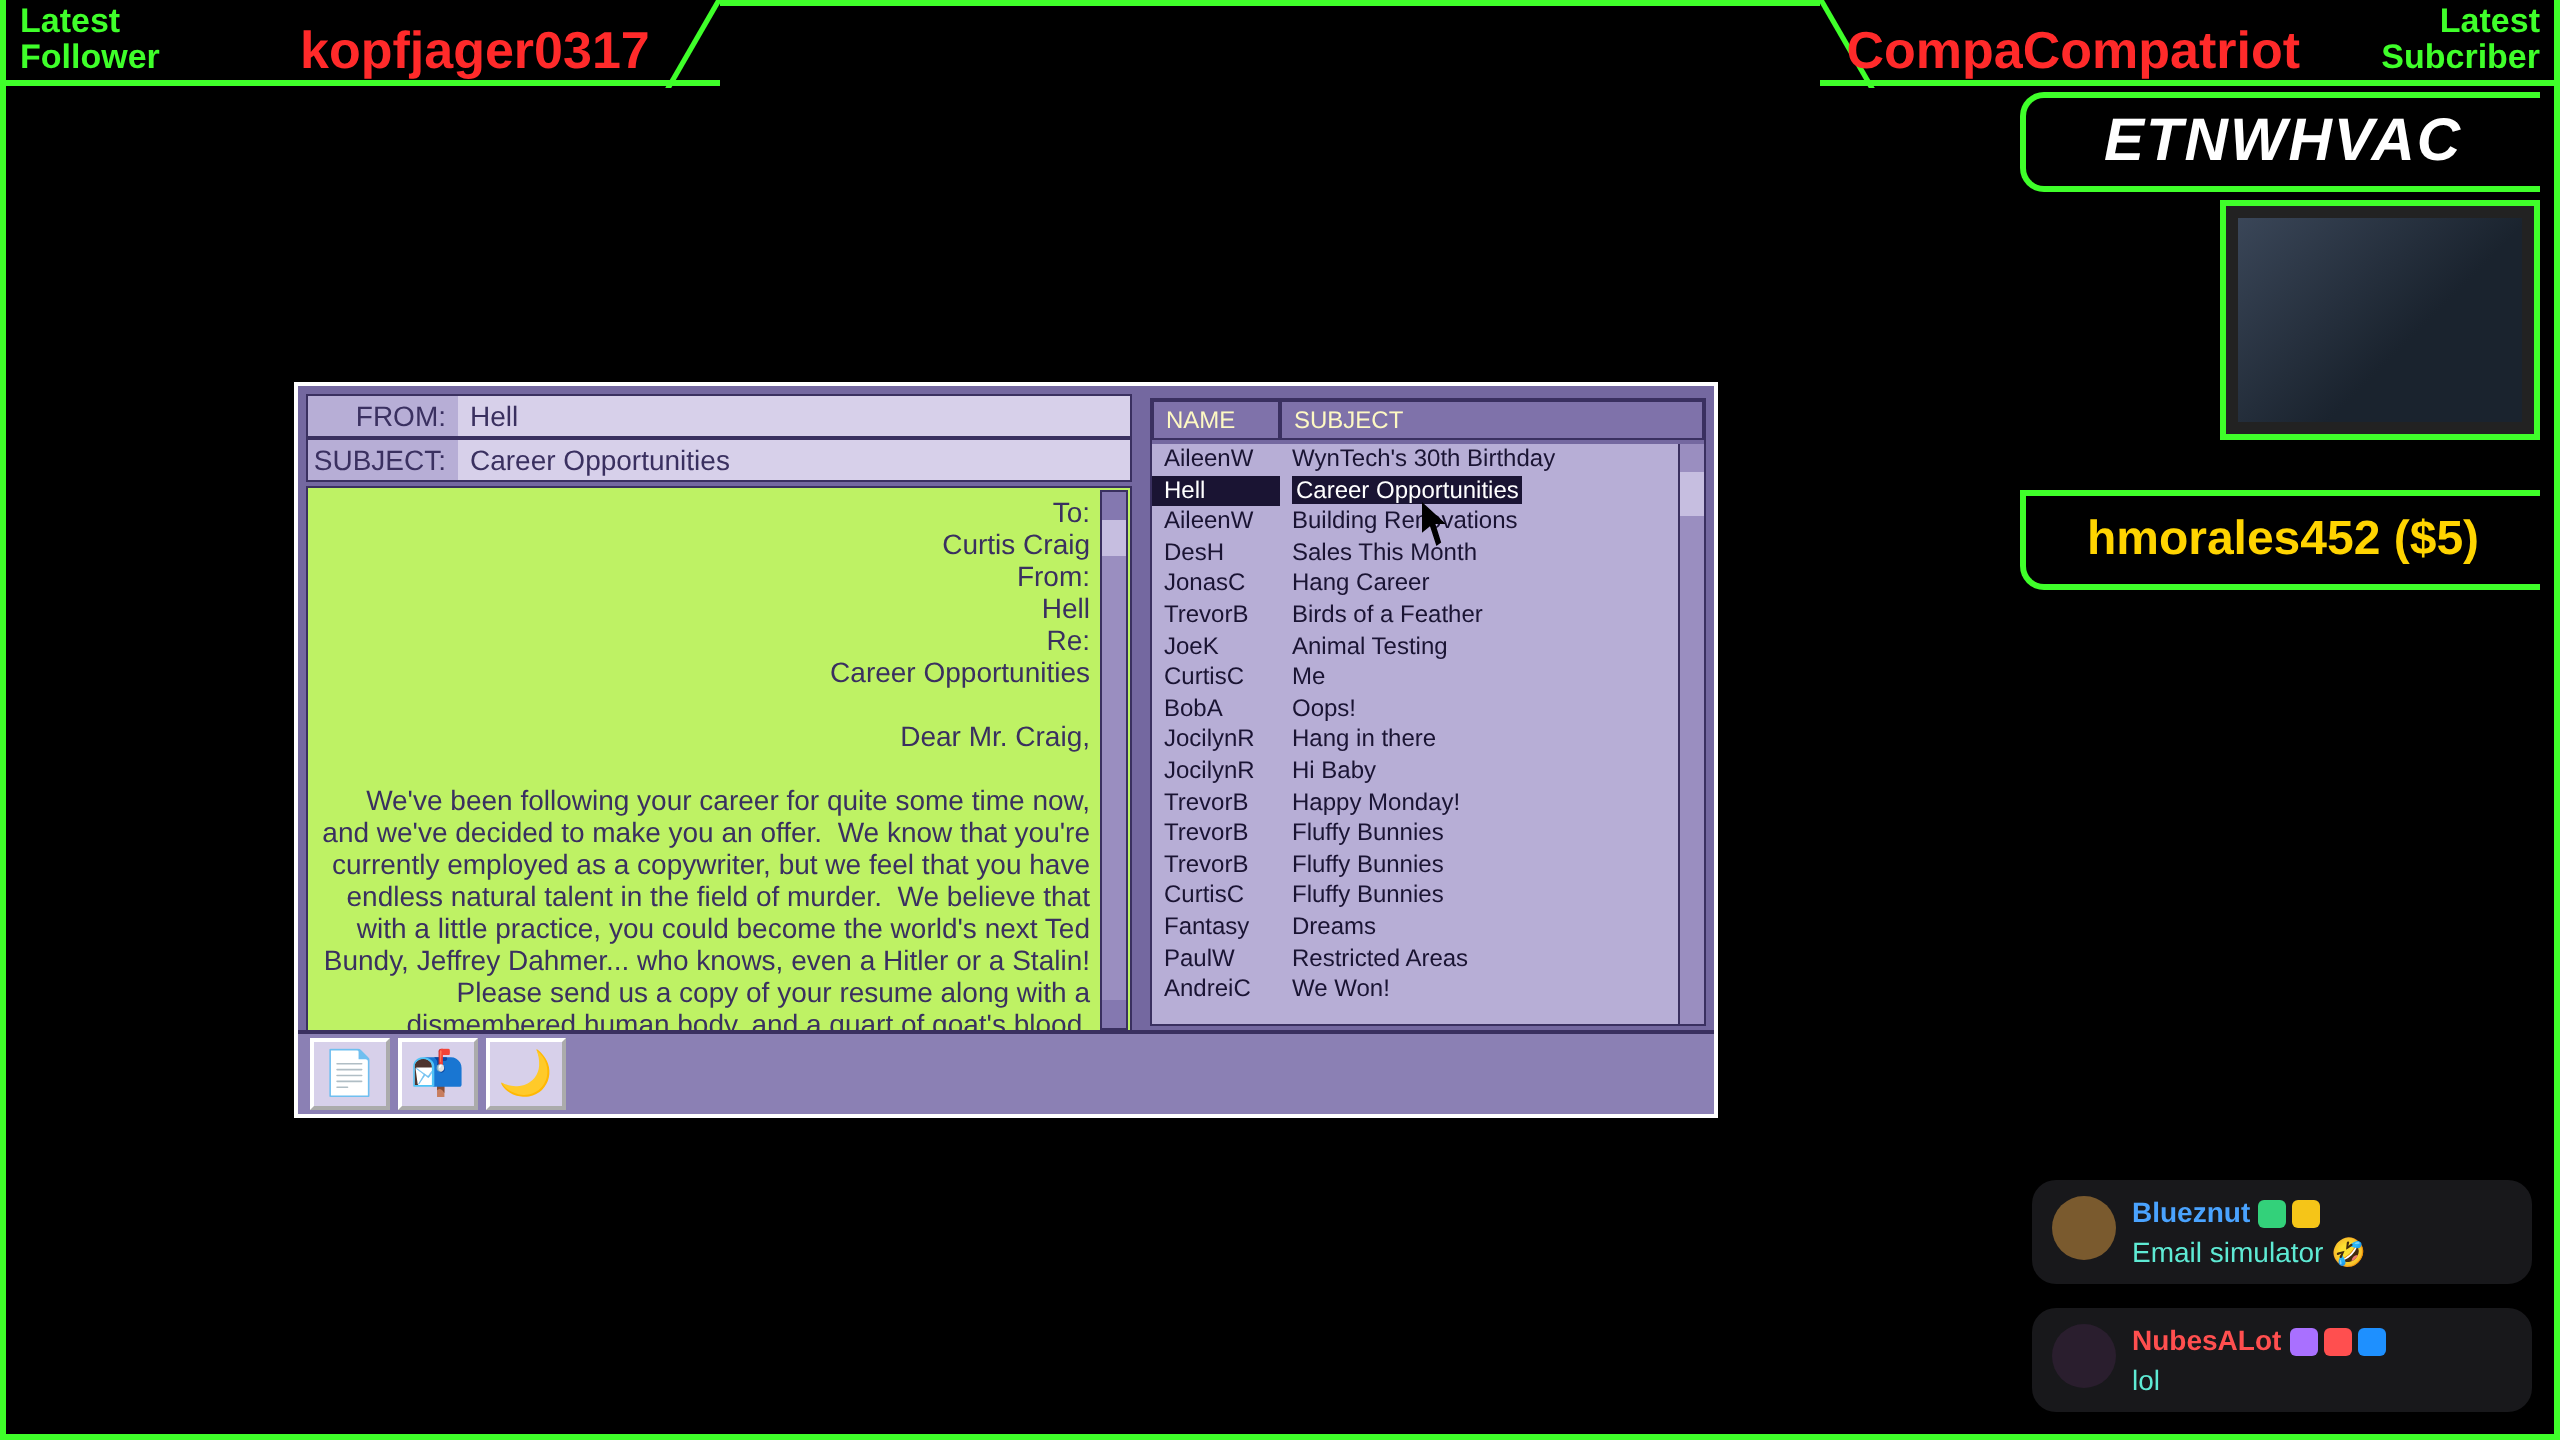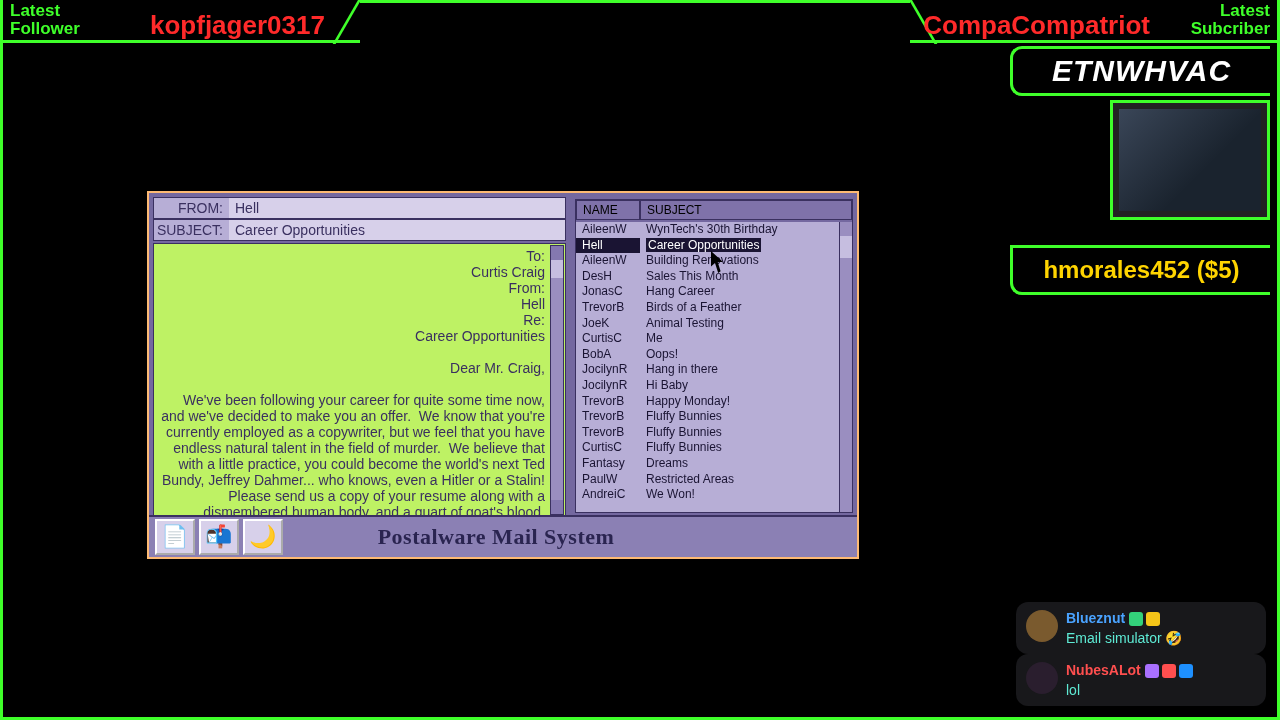--- a/index.html
+++ b/index.html
@@ -25,58 +25,58 @@
   
   .logo-box { position:absolute; right:10px; top:46px; width:260px; height:50px; border:3px solid #3fff2a; border-radius:12px 0 0 12px; background:#000; display:flex; align-items:center; justify-content:center; border-right:none;}
   .logo-text { color:#fff; font:italic bold 30px Arial; letter-spacing:1px;}
   .cam-box { position:absolute; right:10px; top:100px; width:160px; height:120px; border:3px solid #3fff2a; background:#222; overflow:hidden;}
   .cam-box::after{content:""; position:absolute; inset:6px; background:linear-gradient(135deg,#3a4658 0%,#1a232e 60%);}
   .donate-box { position:absolute; right:10px; top:222px; width:260px; height:50px; border:3px solid #3fff2a; border-radius:0 0 0 12px; background:#000; display:flex; align-items:center; justify-content:center; border-right:none;margin-top:23px;}
   .donate-text { color:#ffd400; font:bold 24px Arial;}
 
   
   .game { position:absolute; left:12px; top:46px; width:970px; height:665px; background:#000; }
-  .mail-window { position:absolute; left:135px; top:145px; width:712px; height:368px; background:#7468a0; border:2px solid #fdba74; }
+  .mail-window { position:absolute; left:135px; top:145px; width:712px; height:368px; background:#7468a0; border:2px solid #ffffff; }
 
   
   .msg-pane { position:absolute; left:4px; top:4px; width:413px; height:320px; }
   .hdr-row { height:22px; display:flex; border:1px solid #3a3060;}
   .hdr-label { width:75px; background:#b7aed6; color:#3a3060; font:14px Arial; display:flex; align-items:center; justify-content:flex-end; padding-right:6px;}
   .hdr-value { flex:1; background:#d7d0ea; color:#3a3060; font:14px Arial; display:flex; align-items:center; padding-left:6px;}
   .msg-body { position:absolute; left:0; top:46px; right:0; bottom:0; background:#bef264; border:1px solid #3a3060; padding:4px 20px 4px 6px; color:#3a3060; font:14px Arial; overflow:hidden; white-space:pre-wrap;text-align:right;}
   .msg-scroll { position:absolute; right:2px; top:48px; width:14px; bottom:2px; background:#9a8ec0; border:1px solid #3a3060;}
   .msg-scroll::before, .msg-scroll::after{content:""; position:absolute; left:0; width:100%; height:14px; background:#8478b0;}
   .msg-scroll::before{top:0;} .msg-scroll::after{bottom:0;}
   .msg-scroll .thumb{position:absolute; left:0; top:14px; width:100%; height:18px; background:#c6bee0;}
 
   
   .inbox { position:absolute; left:426px; top:6px; right:4px; bottom:44px; border:1px solid #3a3060;}
   .inbox-head { height:20px; display:flex;}
-  .inbox-head > div { background:#7f72aa; color:#000000; font:12px Arial; display:flex; align-items:center; padding-left:6px; border:1px solid #3a3060;}
+  .inbox-head > div { background:#7f72aa; color:#fef9c3; font:12px Arial; display:flex; align-items:center; padding-left:6px; border:1px solid #3a3060;}
   .col-name { width:64px;}
   .col-subj { flex:1;}
   .inbox-body { position:absolute; left:0; top:22px; right:0; bottom:0; background:#b7aed6;}
   .inbox-body .row { display:flex; height:15.6px; font:12px Arial; color:#1a1433; cursor:pointer;}
   .inbox-body .row .c-name { width:64px; padding-left:6px; overflow:hidden; white-space:nowrap;}
   .inbox-body .row .c-subj { flex:1; padding-left:6px; overflow:hidden; white-space:nowrap;}
   .inbox-body .row.sel .c-name{ background:#1a1433; color:#fff;}
   .inbox-body .row.sel .c-subj span{ background:#1a1433; color:#fff; padding:0 2px;}
   .inbox-scroll { position:absolute; right:0; top:22px; width:13px; bottom:0; background:#9a8ec0; border-left:1px solid #3a3060;}
   .inbox-scroll .thumb{position:absolute; left:0; top:14px; width:100%; height:22px; background:#c6bee0;}
 
   
   .bottom-bar { position:absolute; left:0; bottom:0; right:0; height:42px; background:#8b80b4; border-top:2px solid #3a3060; display:flex; align-items:center;}
   .bottom-bar .btn { width:40px; height:36px; margin:0 2px; background:#d7d0ea; border:2px outset #fff; display:flex; align-items:center; justify-content:center;}
   .bottom-bar .btn:first-child{ margin-left:6px;}
   .bottom-bar .title { flex:1; text-align:center; color:#2a2450; font:bold 22px Georgia,serif; letter-spacing:.5px; padding-right:150px;}
   .icon-doc, .icon-mailbox, .icon-moon { font-size:22px; }
 
   
   .chat { position:absolute; right:14px; bottom:14px; width:250px; }
-  .chat-line { background:#18181b; border-radius:12px; padding:8px 10px; margin-top:0; display:flex; gap:8px; align-items:flex-start;}
+  .chat-line { background:#18181b; border-radius:12px; padding:8px 10px; margin-top:12px; display:flex; gap:8px; align-items:flex-start;}
   .chat-avatar { width:32px; height:32px; border-radius:50%; background:#6a4e2e; flex:none;}
   .chat-body { flex:1; }
   .chat-user { font:bold 14px Arial;}
   .chat-badges { display:inline-flex; gap:3px; margin-left:4px; vertical-align:middle;}
   .chat-badge { width:14px; height:14px; border-radius:3px; display:inline-block;}
   .chat-msg { color:#5eead4; font:14px Arial; margin-top:2px;}
 
   
   .cursor { position:absolute; width:16px; height:22px; pointer-events:none;
            background:#000; clip-path:polygon(0 0,0 70%,25% 55%,45% 100%,60% 92%,42% 50%,75% 50%);}
@@ -226,21 +226,20 @@
     <div class="bottom-bar">
       <div class="btn">
           <span class="icon-doc">📄</span>
         </div>
       <div class="btn">
           <span class="icon-mailbox">📬</span>
         </div>
       <div class="btn">
           <span class="icon-moon">🌙</span>
         </div>
-      <div class="title">Postalware Mail System</div>
     </div>
 
     <div class="cursor" style="left:562px; top:58px;"></div>
   </div>
 </div>
 
 <div class="chat" id="chat">
     <div class="chat-line">
       <div class="chat-avatar" style="background: rgb(122, 90, 46);"></div>
       <div class="chat-body"><span class="chat-user" style="color: rgb(74, 163, 255);">Blueznut</span><span class="chat-badges">

